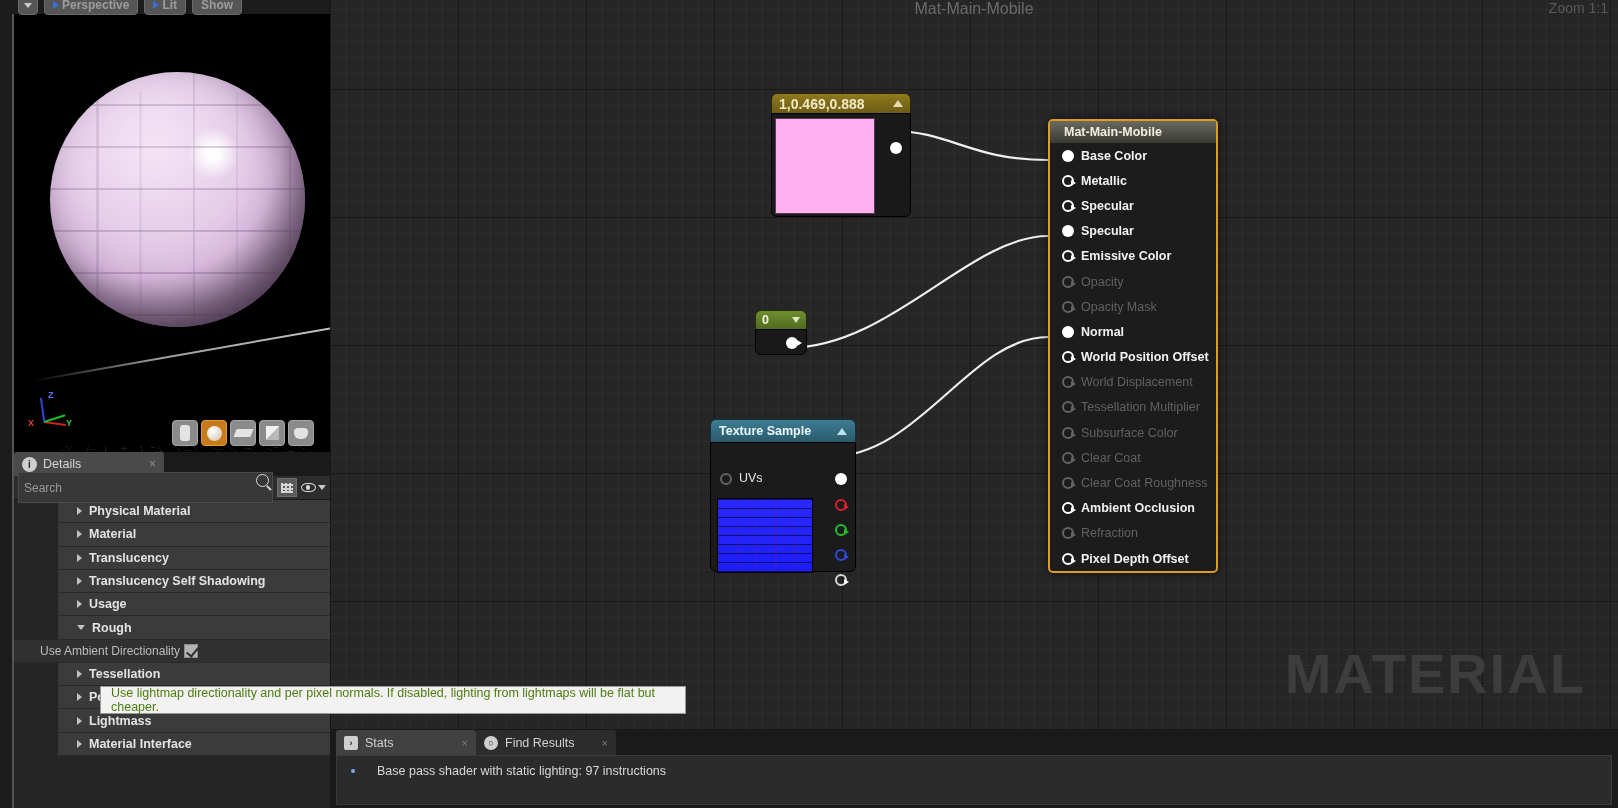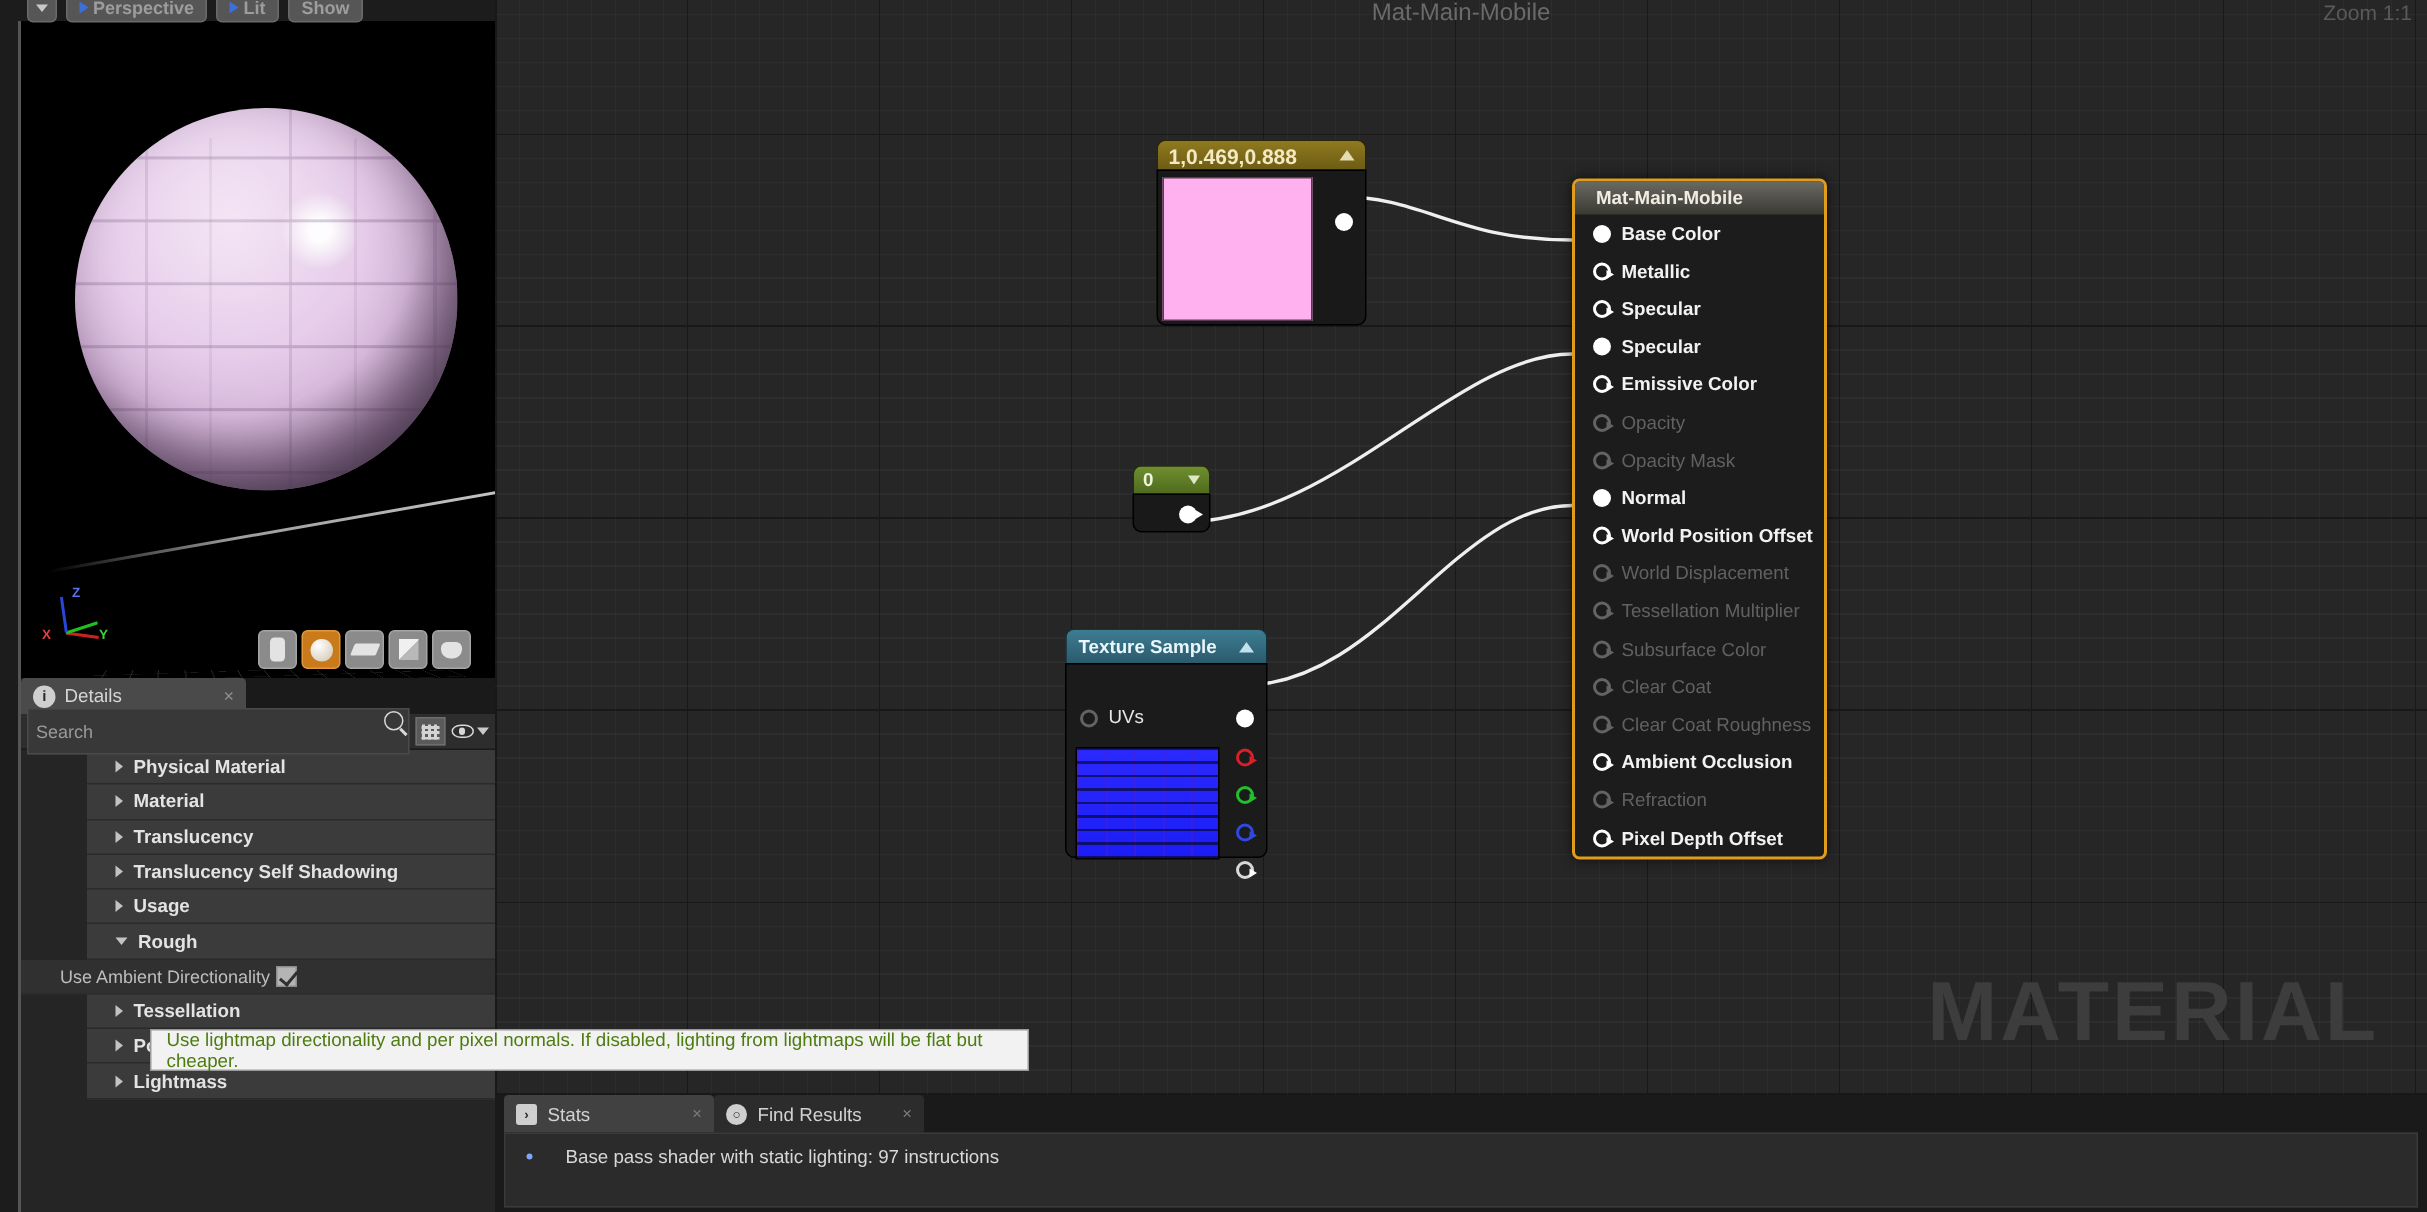--- a/index.html
+++ b/index.html
@@ -255,21 +255,21 @@
   }
   #node-constant1 .hdr .caret-dn {
     margin-left: auto; width: 0; height: 0; border-top: 6px solid #dfe8c6;
     border-left: 4.5px solid transparent; border-right: 4.5px solid transparent;
   }
   #node-constant1 .body {
     height: 26px; background: #191919; border: 1px solid #000;
     border-radius: 0 0 6px 6px; position: relative;
   }
 
-  #node-texsample { left: 380px; top: 419px; width: 135px; border-radius: 11px; }
+  #node-texsample { left: 380px; top: 419px; width: 146px; border-radius: 11px; }
   #node-texsample .hdr {
     height: 23px; background: linear-gradient(180deg,#3d7d92,#2b5a6c);
     border-radius: 6px 6px 0 0; display: flex; align-items: center;
     padding: 0 8px; color: #e9f6fb; font-size: 12.5px; font-weight: bold;
     border: 1px solid #12323d; border-bottom: none;
   }
   #node-texsample .hdr .caret-up {
     margin-left: auto; width: 0; height: 0; border-bottom: 7px solid #bfe2ef;
     border-left: 5px solid transparent; border-right: 5px solid transparent;
   }
@@ -476,20 +476,24 @@
             <span class="cat-label">Tessellation</span>
           </div>
           <div class="prop-cat">
             <span class="caret-r"></span>
             <span class="cat-label">Post Process Material</span>
           </div>
           <div class="prop-cat">
             <span class="caret-r"></span>
             <span class="cat-label">Lightmass</span>
           </div>
+          <div class="prop-cat">
+            <span class="caret-r"></span>
+            <span class="cat-label">Material Interface</span>
+          </div>
         </div>
     </div>
 
     <div id="tooltip">
       <span>Use lightmap directionality and per pixel normals. If disabled, lighting from lightmaps will be flat but cheaper.</span>
     </div>
 
     <svg id="cursor" width="18" height="24" viewBox="0 0 18 24">
       <polygon points="0,0 0,17 4.2,13.2 7,20 10,18.7 7.2,12.2 12.6,12" fill="#f2f2f2" stroke="#111" stroke-width="1"></polygon>
     </svg>

